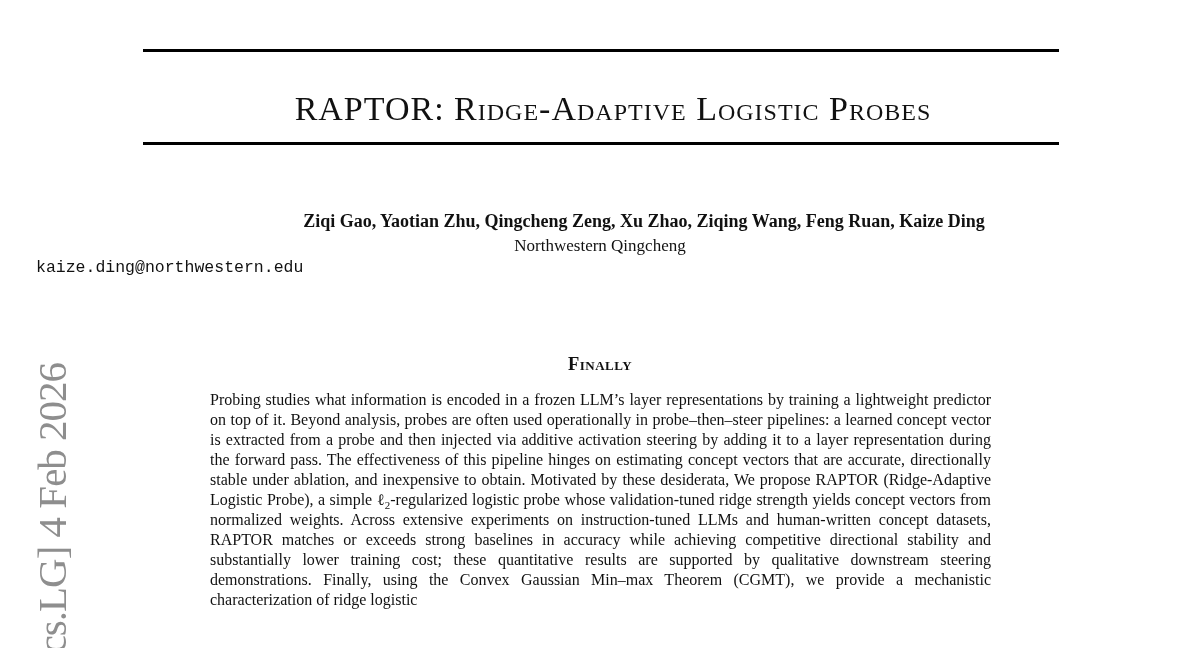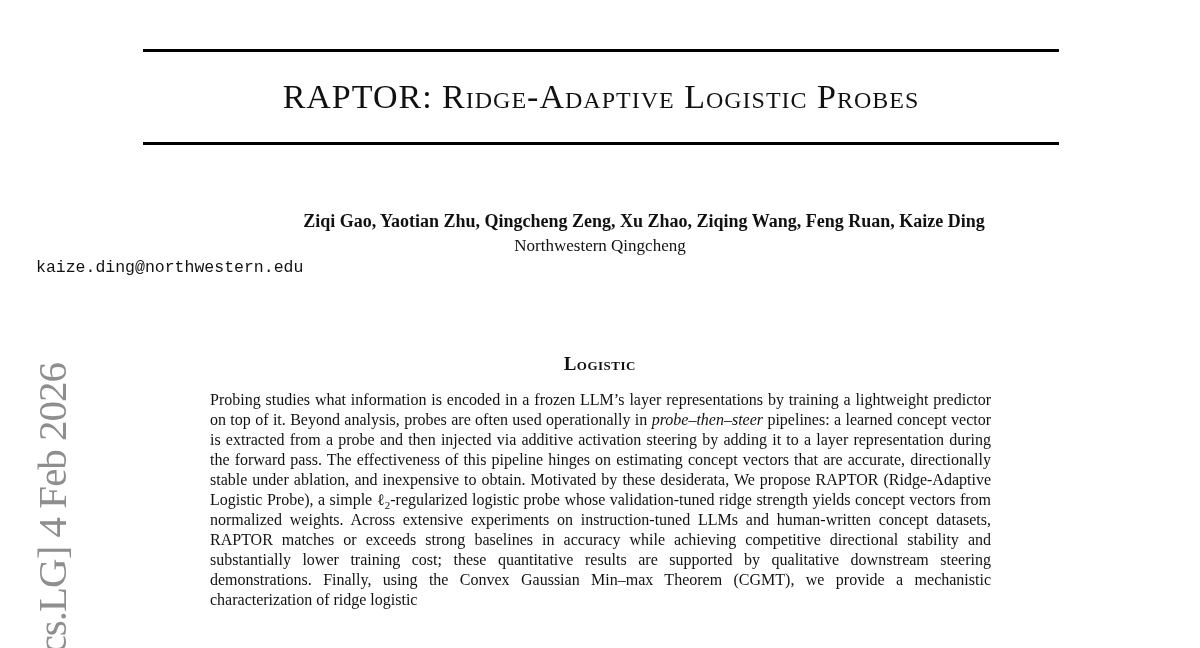--- a/index.html
+++ b/index.html
@@ -39,21 +39,21 @@
     background: #000000;
   }
   .rule-top { top: 49px; }
   .rule-bottom { top: 142px; }
 
   .title {
     position: absolute;
     left: 143px;
     top: 78px;
     width: 916px;
-    margin: 0;
+    margin: 12px;
     text-align: center;
     font-weight: 400;
     font-size: 34px;
     line-height: 38px;
     font-variant: small-caps;
     letter-spacing: 1px;
   }
 
   .authors {
     position: absolute;
@@ -104,21 +104,21 @@
     left: 210px;
     top: 390px;
     width: 781px;
     margin: 0;
     font-size: 16px;
     line-height: 20px;
     text-align: justify;
     hyphens: none;
   }
   .abstract-body .b { font-weight: 400; }
-  .abstract-body .i { font-style: italic; }
+  .abstract-body .i { }
   .abstract-body sub { font-size: 0.68em; line-height: 0; }
 </style>
 </head>
 <body>
 
 <div class="page">
 
   <div class="watermark" style="color: rgb(142, 142, 142);">[cs.LG] 4 Feb 2026</div>
 
   <div class="rule rule-top"></div>
@@ -126,17 +126,17 @@
   <h1 class="title">RAPTOR: Ridge-Adaptive Logistic Probes</h1>
 
   <div class="rule rule-bottom"></div>
 
   <div class="authors">Ziqi Gao, Yaotian Zhu, Qingcheng Zeng, Xu Zhao, Ziqing Wang, Feng Ruan, Kaize Ding</div>
 
   <div class="affiliation">Northwestern Qingcheng</div>
 
   <div class="email">kaize.ding@northwestern.edu</div>
 
-  <div class="abstract-heading">Logistic</div>
+  <div class="abstract-heading">Finally</div>
 
   <p class="abstract-body"><span>Probing studies what information is encoded in a frozen LLM’s </span><span class="b">layer representations</span><span> by training a lightweight predictor on top of it. Beyond analysis, probes are often used operationally in </span><span class="i">probe–then–steer</span><span> pipelines: a learned </span><span class="b">concept vector</span><span> is extracted from a probe and then injected via additive activation steering by adding it to a layer representation during the forward pass. The effectiveness of this pipeline hinges on estimating concept vectors that are accurate, directionally stable under ablation, and inexpensive to obtain. Motivated by these desiderata, We propose RAPTOR (</span><span class="b">R</span><span>idge-</span><span class="b">A</span><span>da</span><span class="b">pt</span><span>ive L</span><span class="b">o</span><span>gistic P</span><span class="b">r</span><span>obe), a simple ℓ</span><sub>2</sub><span>-regularized logistic probe whose validation-tuned ridge strength yields concept vectors from normalized weights. Across extensive experiments on instruction-tuned LLMs and human-written concept datasets, RAPTOR matches or exceeds strong baselines in accuracy while achieving competitive directional stability and substantially lower training cost; these quantitative results are supported by qualitative downstream steering demonstrations. Finally, using the Convex Gaussian Min–max Theorem (CGMT), we provide a mechanistic characterization of ridge logistic</span></p>
 
 </div>
 
 </body></html>

